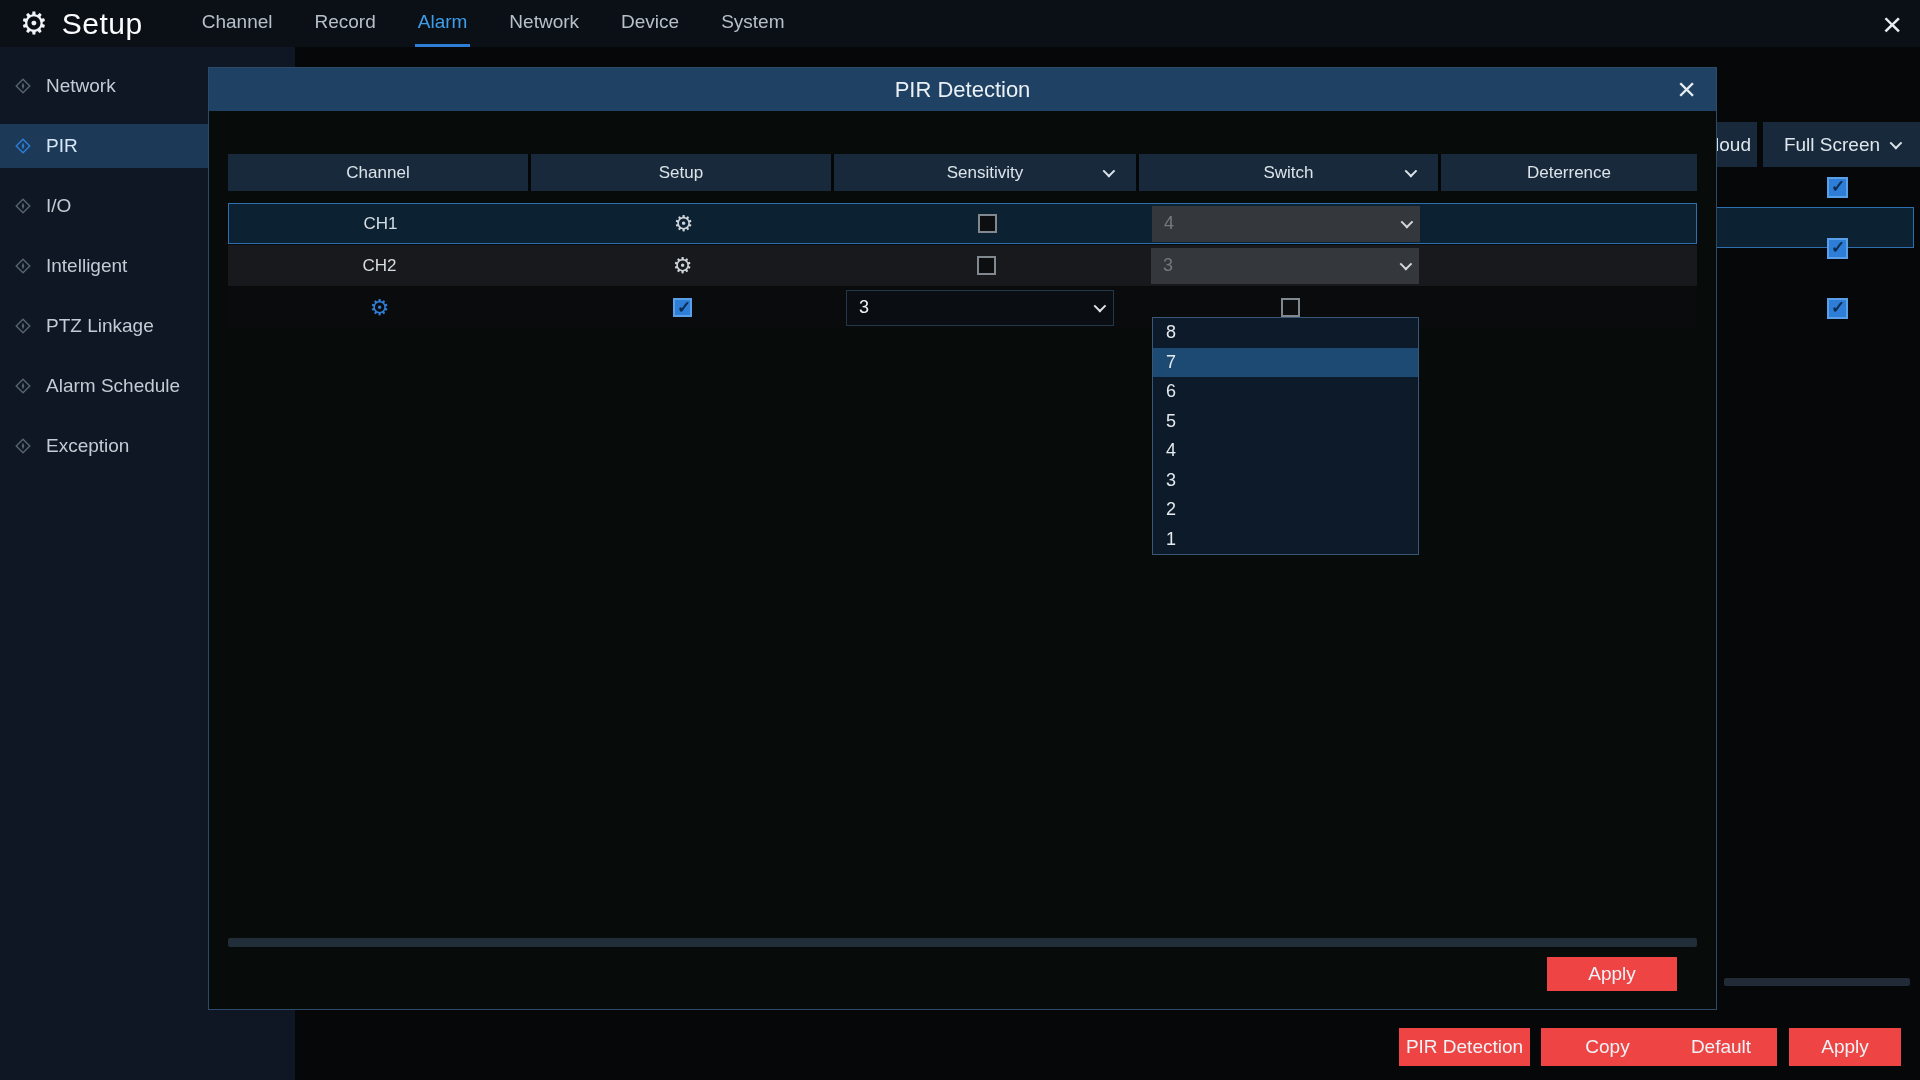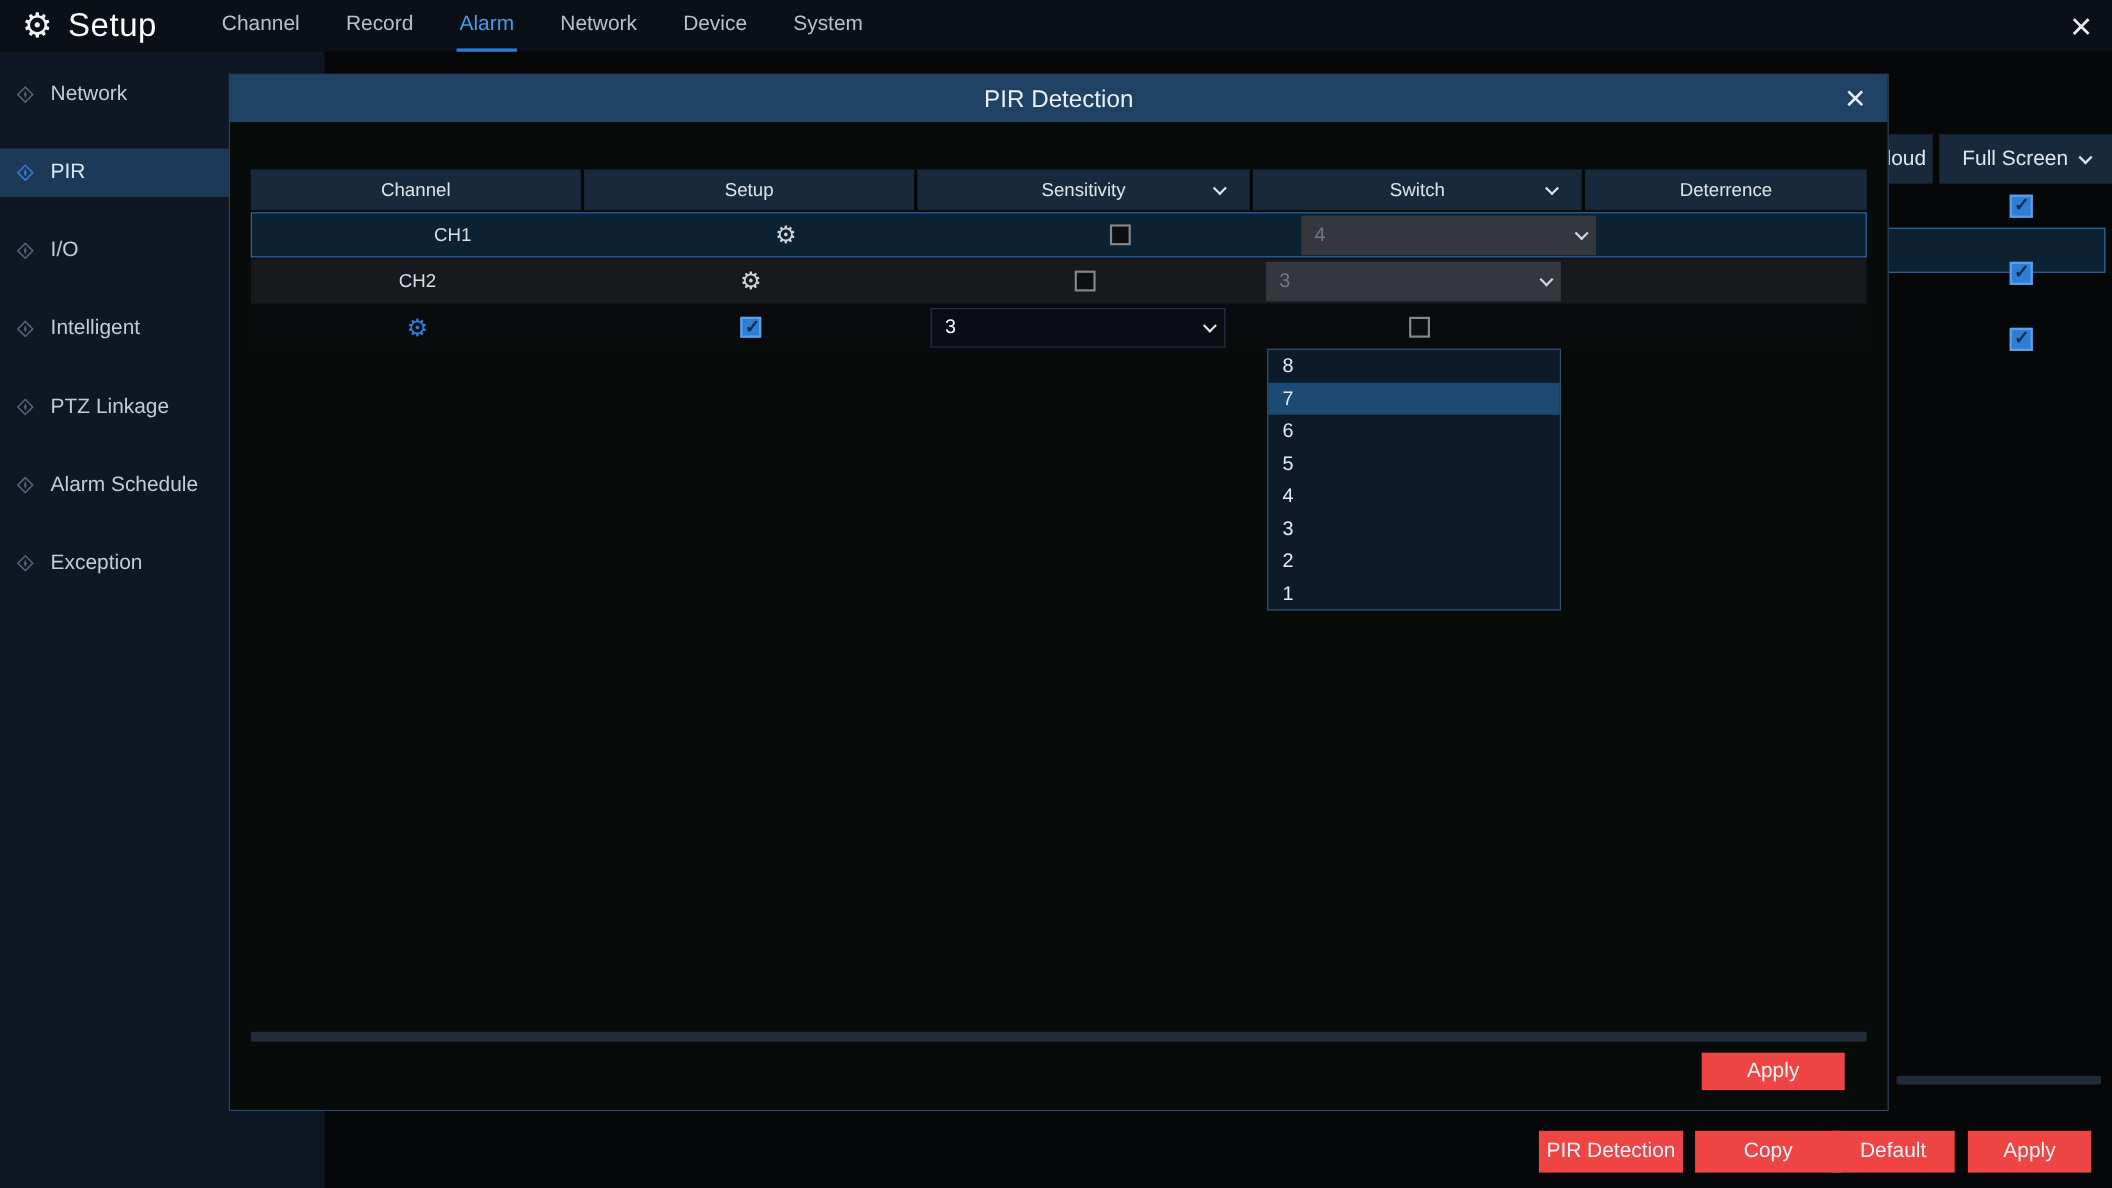--- a/index.html
+++ b/index.html
@@ -14,21 +14,21 @@
   .app-title { margin-left:14px; font-size:30px; font-weight:400; color:#fafcfe; letter-spacing:0.5px; }
   .tabs { margin-left:56px; display:flex; gap:36px; height:100%; align-items:stretch; }
   .tab { display:flex; align-items:center; color:#b7c0c9; font-size:19px; padding:0 3px;
          border-bottom:3px solid transparent; cursor:default; }
   .tab.active { color:#3f9eea; border-bottom-color:#2e7ed8; }
   .close-x { margin-left:auto; margin-right:18px; font-size:34px; color:#e9edf1; line-height:1; }
 
   
   .sidebar { position:absolute; left:0; top:47px; width:295px; height:1033px;
              background:#0e1723; z-index:1; }
-  .side-item { height:44px; margin-top:27px; display:flex; align-items:center;
+  .side-item { height:44px; margin-top:16px; display:flex; align-items:center;
                color:#c3ccd4; font-size:19px; }
   .side-item:first-child { margin-top:17px; }
   .side-item.active { background:#1c3a58; color:#d8e7f6; }
   .dicon { width:20px; height:20px; margin:0 13px 0 13px; color:#566372; display:flex; }
   .side-item.active .dicon { color:#2e7ed8; }
 
   
   .bg-content { position:absolute; left:295px; top:47px; width:1625px; height:1033px;
                 background:#050708; z-index:0; }
   .bgh { position:absolute; top:122px; height:45px; background:#17293a; color:#dfe7ed;
@@ -60,21 +60,21 @@
   .mtable { position:absolute; left:19px; top:86px; width:1469px; }
   .thead { display:grid; grid-template-columns:303px 303px 305px 302px 256px; height:37px; }
   .th { background:#17293a; color:#dce4ea; font-size:17px; position:relative;
         display:flex; align-items:center; justify-content:center; border-right:3px solid #040707; }
   .th:last-child { border-right:none; }
   .th .chev { position:absolute; right:24px; }
   .chev { width:9px; height:9px; border-right:2px solid #dce4ea; border-bottom:2px solid #dce4ea;
           display:inline-block; transform:rotate(45deg) translateY(-2px); }
   .trow { display:grid; grid-template-columns:303px 303px 305px 302px 256px; height:41px;
           margin-top:1px; align-items:center; }
-  .trow.r1 { margin-top:2px;padding-left:31px; }
+  .trow.r1 { margin-top:12px; }
   .trow.selected { background:#0c2132; border:1px solid #2e6fb0; }
   .trow.r2 { background:#17191d; }
   .trow.r3 { background:#0a0b0d; }
   .td { display:flex; align-items:center; justify-content:center; color:#d6dde3; font-size:17px; height:100%; }
   .td-sens { justify-content:flex-start; padding-left:12px; }
   .gear { font-size:22px; color:#ccd3d9; line-height:1; }
   .gear.active { color:#2e7ed8; }
 
   .cb { width:19px; height:19px; background:#0c0e10; border:2px solid #81888f; position:relative; }
   .cb.checked { background:#2e7ed8; border-color:#5aa0e8; }

